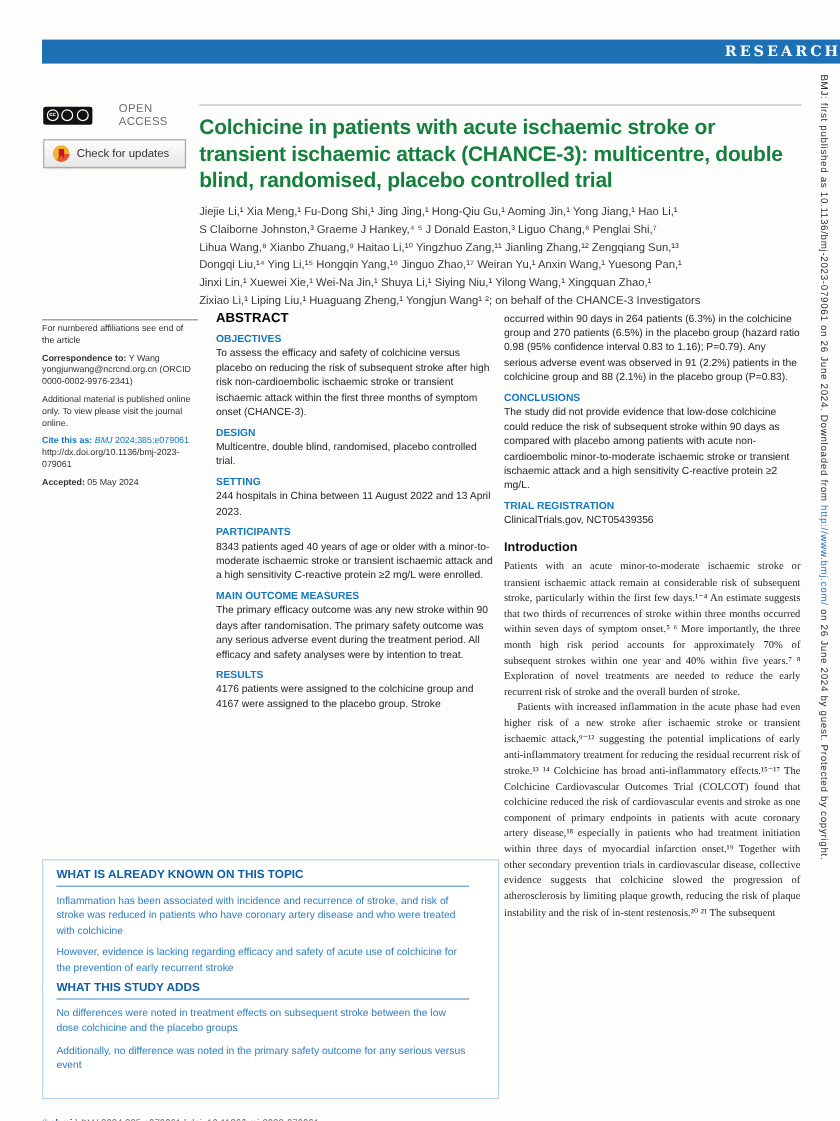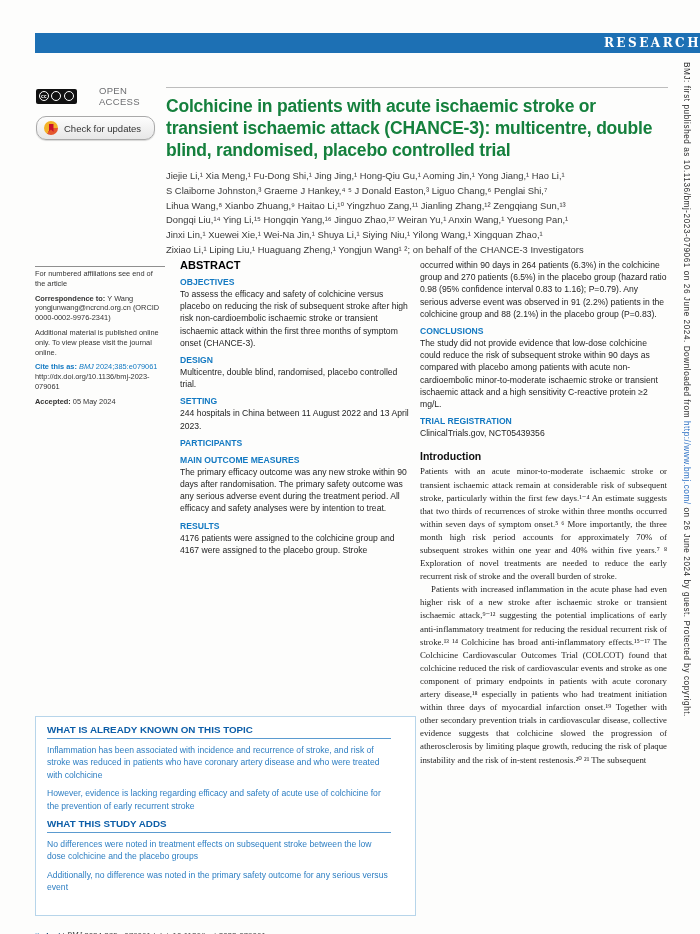--- a/index.html
+++ b/index.html
@@ -21,21 +21,21 @@
   .cc-badge {
     width:45px; height:15px; background:#111; border-radius:2px;
     display:flex; align-items:center; justify-content:space-evenly;
   }
   .cc-circle {
     width:10px; height:10px; border:1.2px solid #fff; border-radius:50%;
     color:#fff; font-size:5px; line-height:8px; text-align:center; font-weight:bold;
   }
   .oa-label { color:#6d6e71; font-size:9.5px; letter-spacing:0.3px; }
   .check-btn {
-    margin-top:9px; width:119px; height:24px; border:1px solid #a9a9a9; border-radius:10px;
+    margin-top:9px; width:119px; height:24px; border:1px solid #a9a9a9; border-radius:0;
     background:linear-gradient(#fdfdfd,#e7e7e7); box-shadow:0 1px 1px rgba(0,0,0,0.15);
     display:flex; align-items:center; gap:6px; padding:0 7px; cursor:pointer;
   }
   .cm-icon {
     width:14px; height:14px; border-radius:50%; position:relative; flex:0 0 auto;
     background:conic-gradient(#f3b229 0 25%, #e4572e 25% 60%, #f3b229 60% 100%);
   }
   .cm-icon::after {
     content:""; position:absolute; left:4.5px; top:3px; width:5px; height:8px;
     background:#c8102e; clip-path:polygon(0 0,100% 0,100% 100%,50% 68%,0 100%);
@@ -163,20 +163,21 @@
         <div class="abs-text">Multicentre, double blind, randomised, placebo controlled trial.</div>
       </div>
 
       <div>
         <div class="abs-label">SETTING</div>
         <div class="abs-text">244 hospitals in China between 11 August 2022 and 13 April 2023.</div>
       </div>
 
       <div>
         <div class="abs-label">PARTICIPANTS</div>
+        <div class="abs-text">8343 patients aged 40 years of age or older with a minor-to-moderate ischaemic stroke or transient ischaemic attack and a high sensitivity C-reactive protein ≥2 mg/L were enrolled.</div>
       </div>
 
 
       <div>
         <div class="abs-label">MAIN OUTCOME MEASURES</div>
         <div class="abs-text">The primary efficacy outcome was any new stroke within 90 days after randomisation. The primary safety outcome was any serious adverse event during the treatment period. All efficacy and safety analyses were by intention to treat.</div>
       </div>
 
       <div>
         <div class="abs-label">RESULTS</div>

